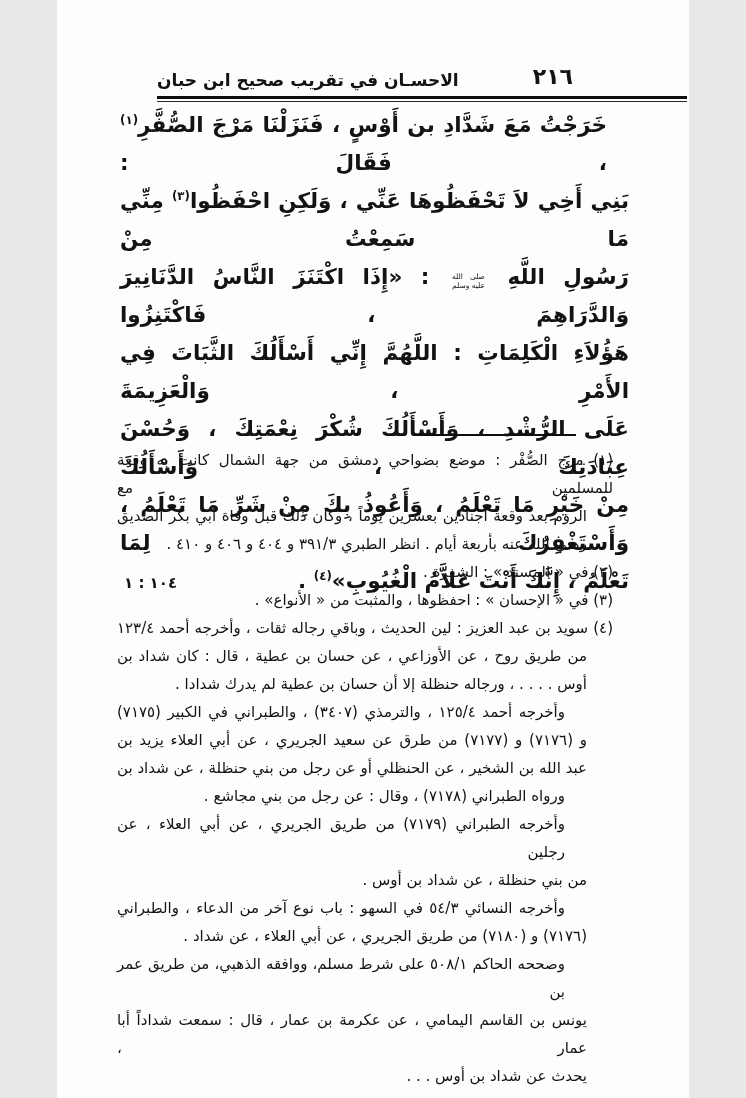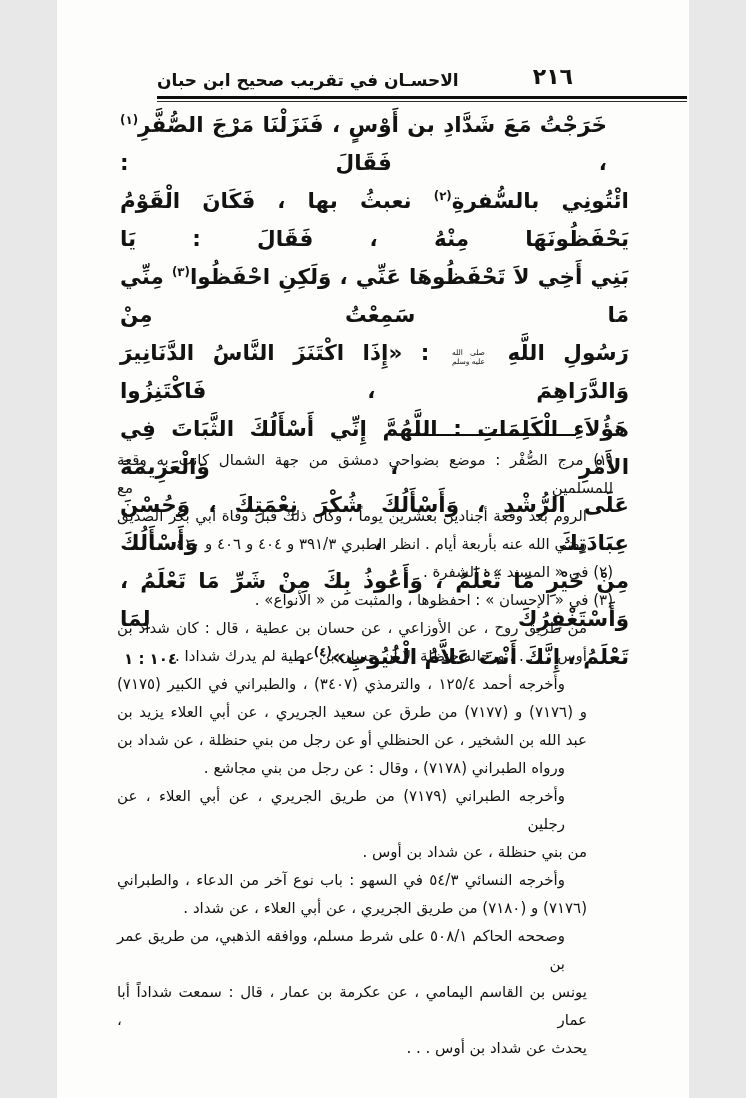--- a/index.html
+++ b/index.html
@@ -42,40 +42,40 @@
 <div class="page">
 
   <header class="hdr">
     <div class="hdr-title">الاحسـان في تقريب صحيح ابن حبان</div>
     <div class="hdr-num">٢١٦</div>
     <div class="hdr-rule"></div>
   </header>
 
   <main class="matn">
     <div class="m-line first just">خَرَجْتُ مَعَ شَدَّادِ بن أَوْسٍ ، فَنَزَلْنَا مَرْجَ الصُّفَّرِ<sup>(١)</sup> ، فَقَالَ :</div>
-      <div class="m-line just">ائْتُونِي بالسُّفرةِ<sup>(٢)</sup> نعبثُ بها ، فَكَانَ الْقَوْمُ يَحْفَظُونَهَا مِنْهُ ، فَقَالَ : يَا</div>
       <div class="m-line just">بَنِي أَخِي لاَ تَحْفَظُوهَا عَنِّي ، وَلَكِنِ احْفَظُوا<sup>(٣)</sup> مِنِّي مَا سَمِعْتُ مِنْ</div>
       <div class="m-line just">رَسُولِ اللَّهِ <span class="saw">صلى الله<br>عليه وسلم</span> : «إِذَا اكْتَنَزَ النَّاسُ الدَّنَانِيرَ وَالدَّرَاهِمَ ، فَاكْتَنِزُوا</div>
       <div class="m-line just">هَؤُلاَءِ الْكَلِمَاتِ : اللَّهُمَّ إِنِّي أَسْأَلُكَ الثَّبَاتَ فِي الأَمْرِ ، وَالْعَزِيمَةَ</div>
       <div class="m-line just">عَلَى الرُّشْدِ ، وَأَسْأَلُكَ شُكْرَ نِعْمَتِكَ ، وَحُسْنَ عِبَادَتِكَ ، وَأَسْأَلُكَ</div>
       <div class="m-line just">مِنْ خَيْرِ مَا تَعْلَمُ ، وَأَعُوذُ بِكَ مِنْ شَرِّ مَا تَعْلَمُ ، وَأَسْتَغْفِرُكَ لِمَا</div>
     <div class="m-last">
       <span class="m-text">تَعْلَمُ ، إِنَّكَ أَنْتَ عَلاَّمُ الْغُيُوبِ»<sup>(٤)</sup> .</span>
       <span class="m-ref">١٠٤ : ١</span>
     </div>
   </main>
 
   <div class="fn-sep"></div>
 
   <section class="fns">
     <div class="f-line just">(١) مرج الصُّفْر : موضع بضواحي دمشق من جهة الشمال كانت به وقعة للمسلمين مع</div>
       <div class="f-line just cont">الروم بعد وقعة أجنادين بعشرين يوماً ، وكان ذلك قبل وفاة أبي بكر الصديق</div>
       <div class="f-line cont">رضي الله عنه بأربعة أيام . انظر الطبري ٣٩١/٣ و ٤٠٤ و ٤٠٦ و ٤١٠ .</div>
       <div class="f-line">(٢) في « المسند » : الشفرة .</div>
       <div class="f-line">(٣) في « الإحسان » : احفظوها ، والمثبت من « الأنواع» .</div>
+      <div class="f-line just">(٤) سويد بن عبد العزيز : لين الحديث ، وباقي رجاله ثقات ، وأخرجه أحمد ١٢٣/٤</div>
       <div class="f-line just cont">من طريق روح ، عن الأوزاعي ، عن حسان بن عطية ، قال : كان شداد بن</div>
       <div class="f-line cont">أوس . . . . ، ورجاله حنظلة إلا أن حسان بن عطية لم يدرك شدادا .</div>
       <div class="f-line just para">وأخرجه أحمد ١٢٥/٤ ، والترمذي (٣٤٠٧) ، والطبراني في الكبير (٧١٧٥)</div>
       <div class="f-line just cont">و (٧١٧٦) و (٧١٧٧) من طرق عن سعيد الجريري ، عن أبي العلاء يزيد بن</div>
       <div class="f-line just cont">عبد الله بن الشخير ، عن الحنظلي أو عن رجل من بني حنظلة ، عن شداد بن</div>
       <div class="f-line para">ورواه الطبراني (٧١٧٨) ، وقال : عن رجل من بني مجاشع .</div>
       <div class="f-line just para">وأخرجه الطبراني (٧١٧٩) من طريق الجريري ، عن أبي العلاء ، عن رجلين</div>
       <div class="f-line cont">من بني حنظلة ، عن شداد بن أوس .</div>
       <div class="f-line just para">وأخرجه النسائي ٥٤/٣ في السهو : باب نوع آخر من الدعاء ، والطبراني</div>
       <div class="f-line cont">(٧١٧٦) و (٧١٨٠) من طريق الجريري ، عن أبي العلاء ، عن شداد .</div>

